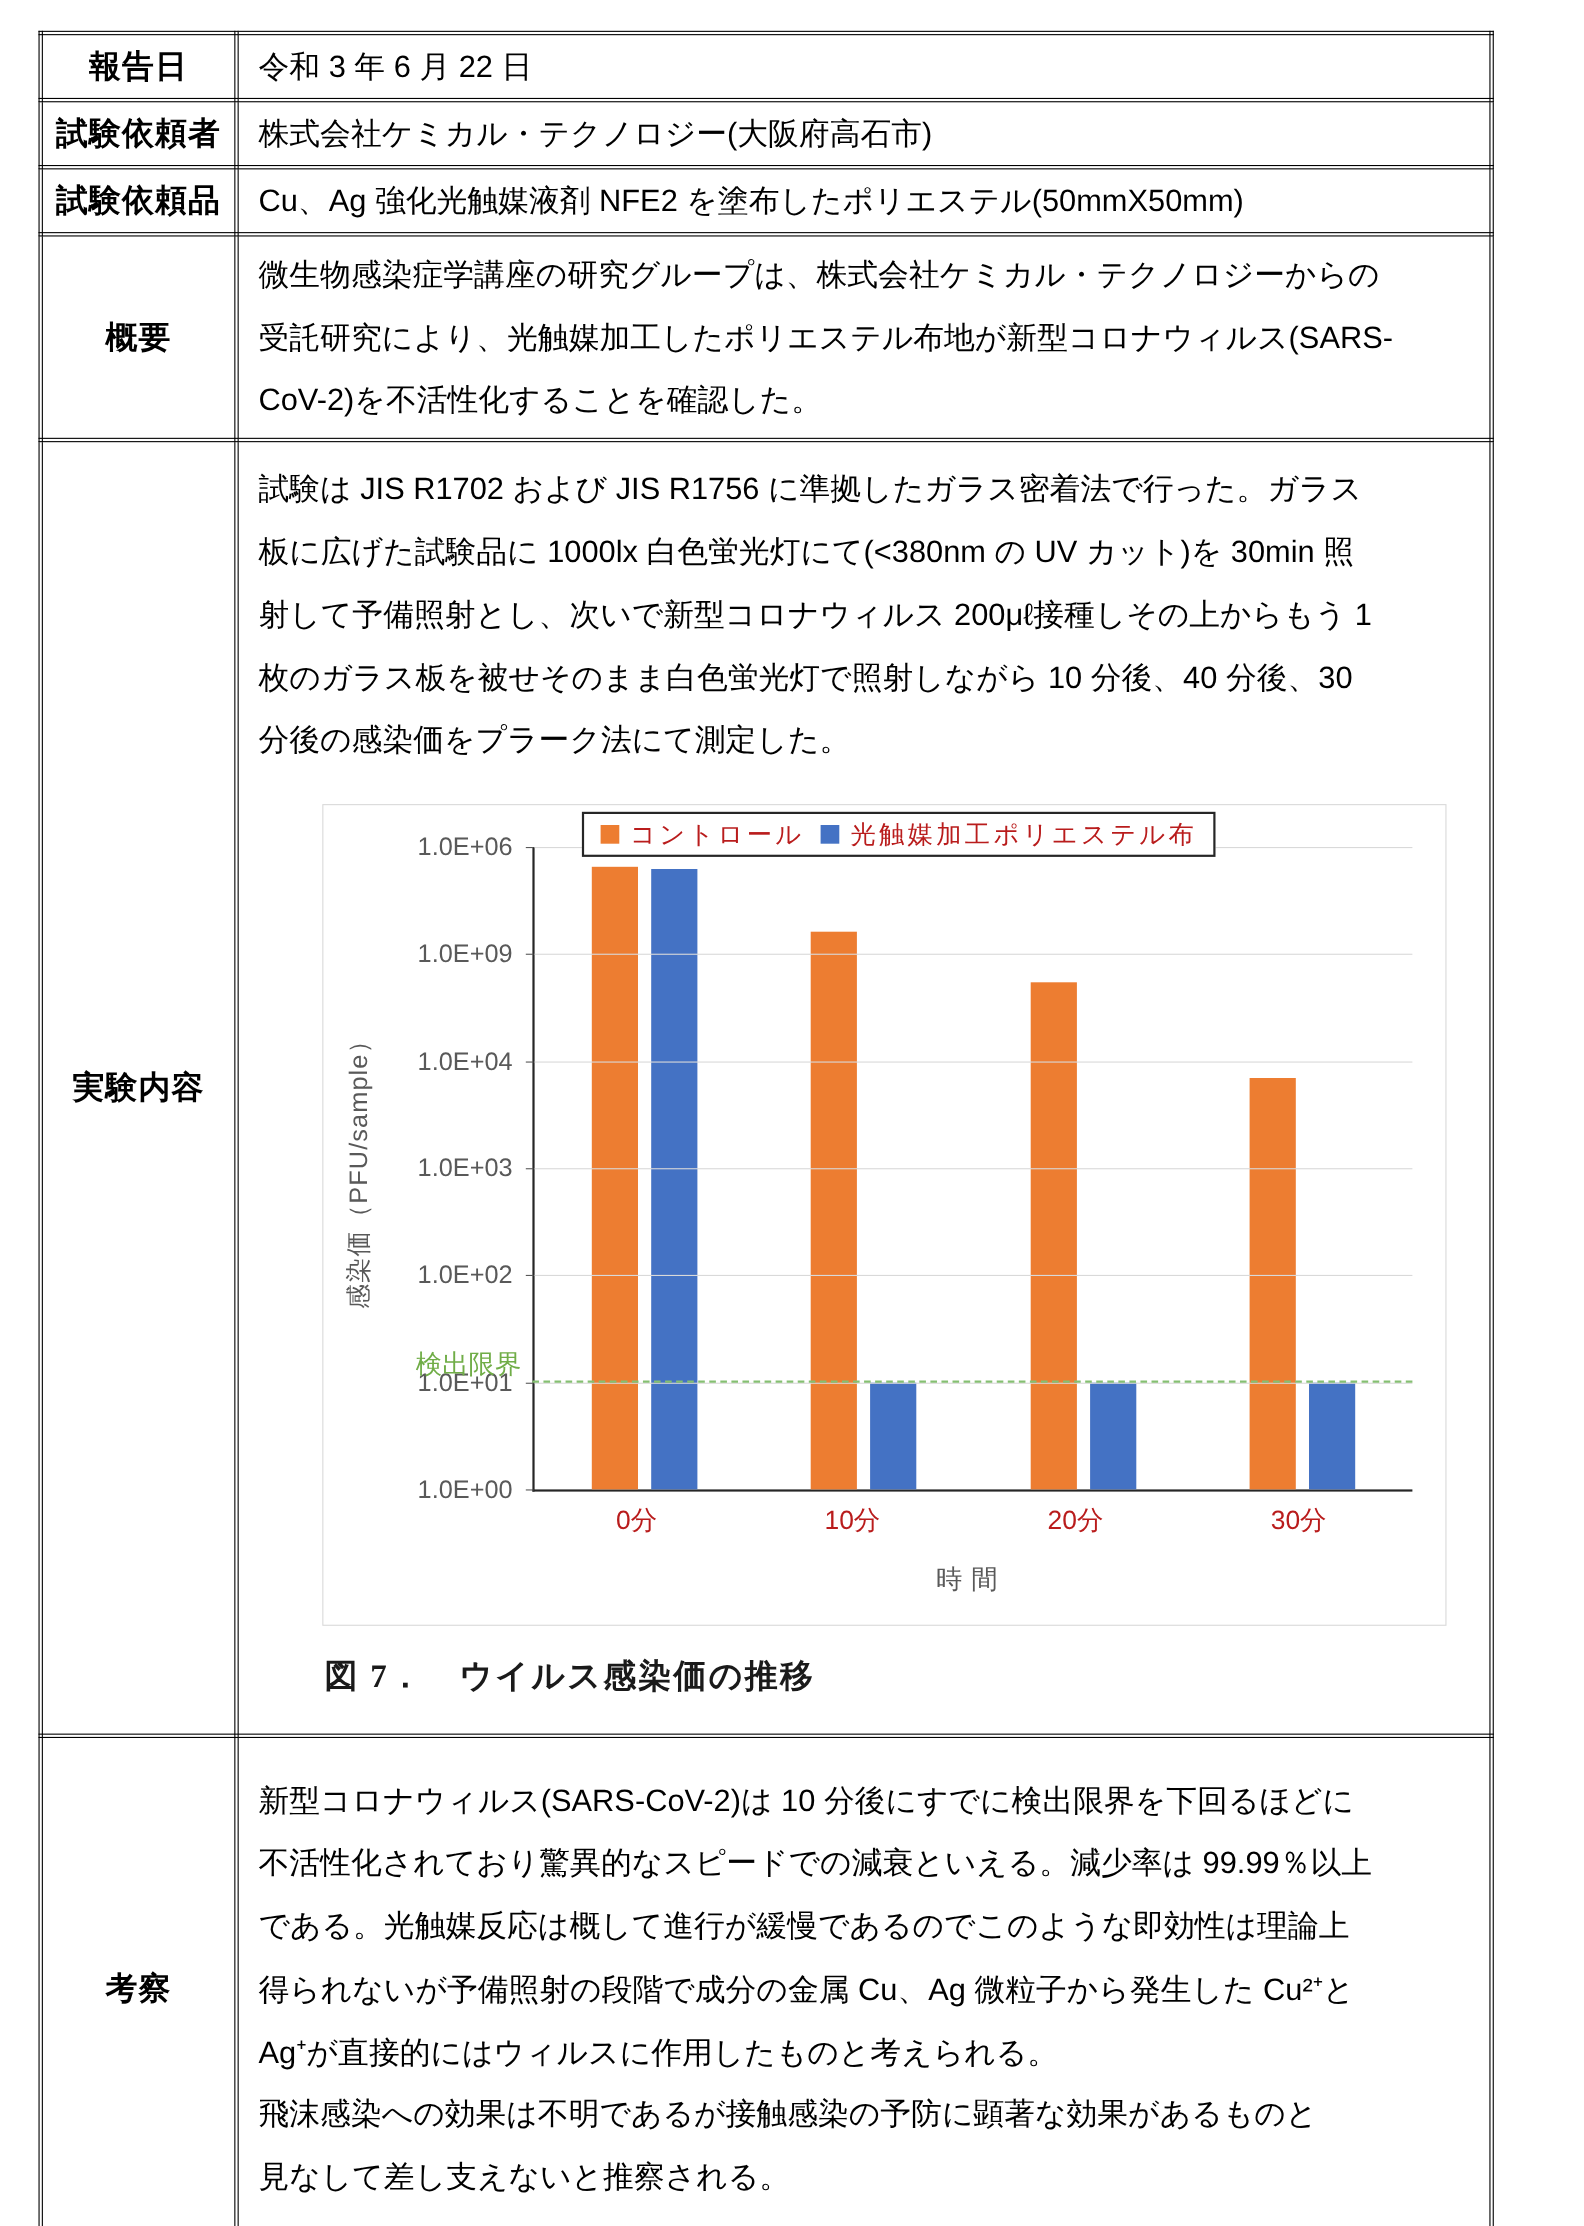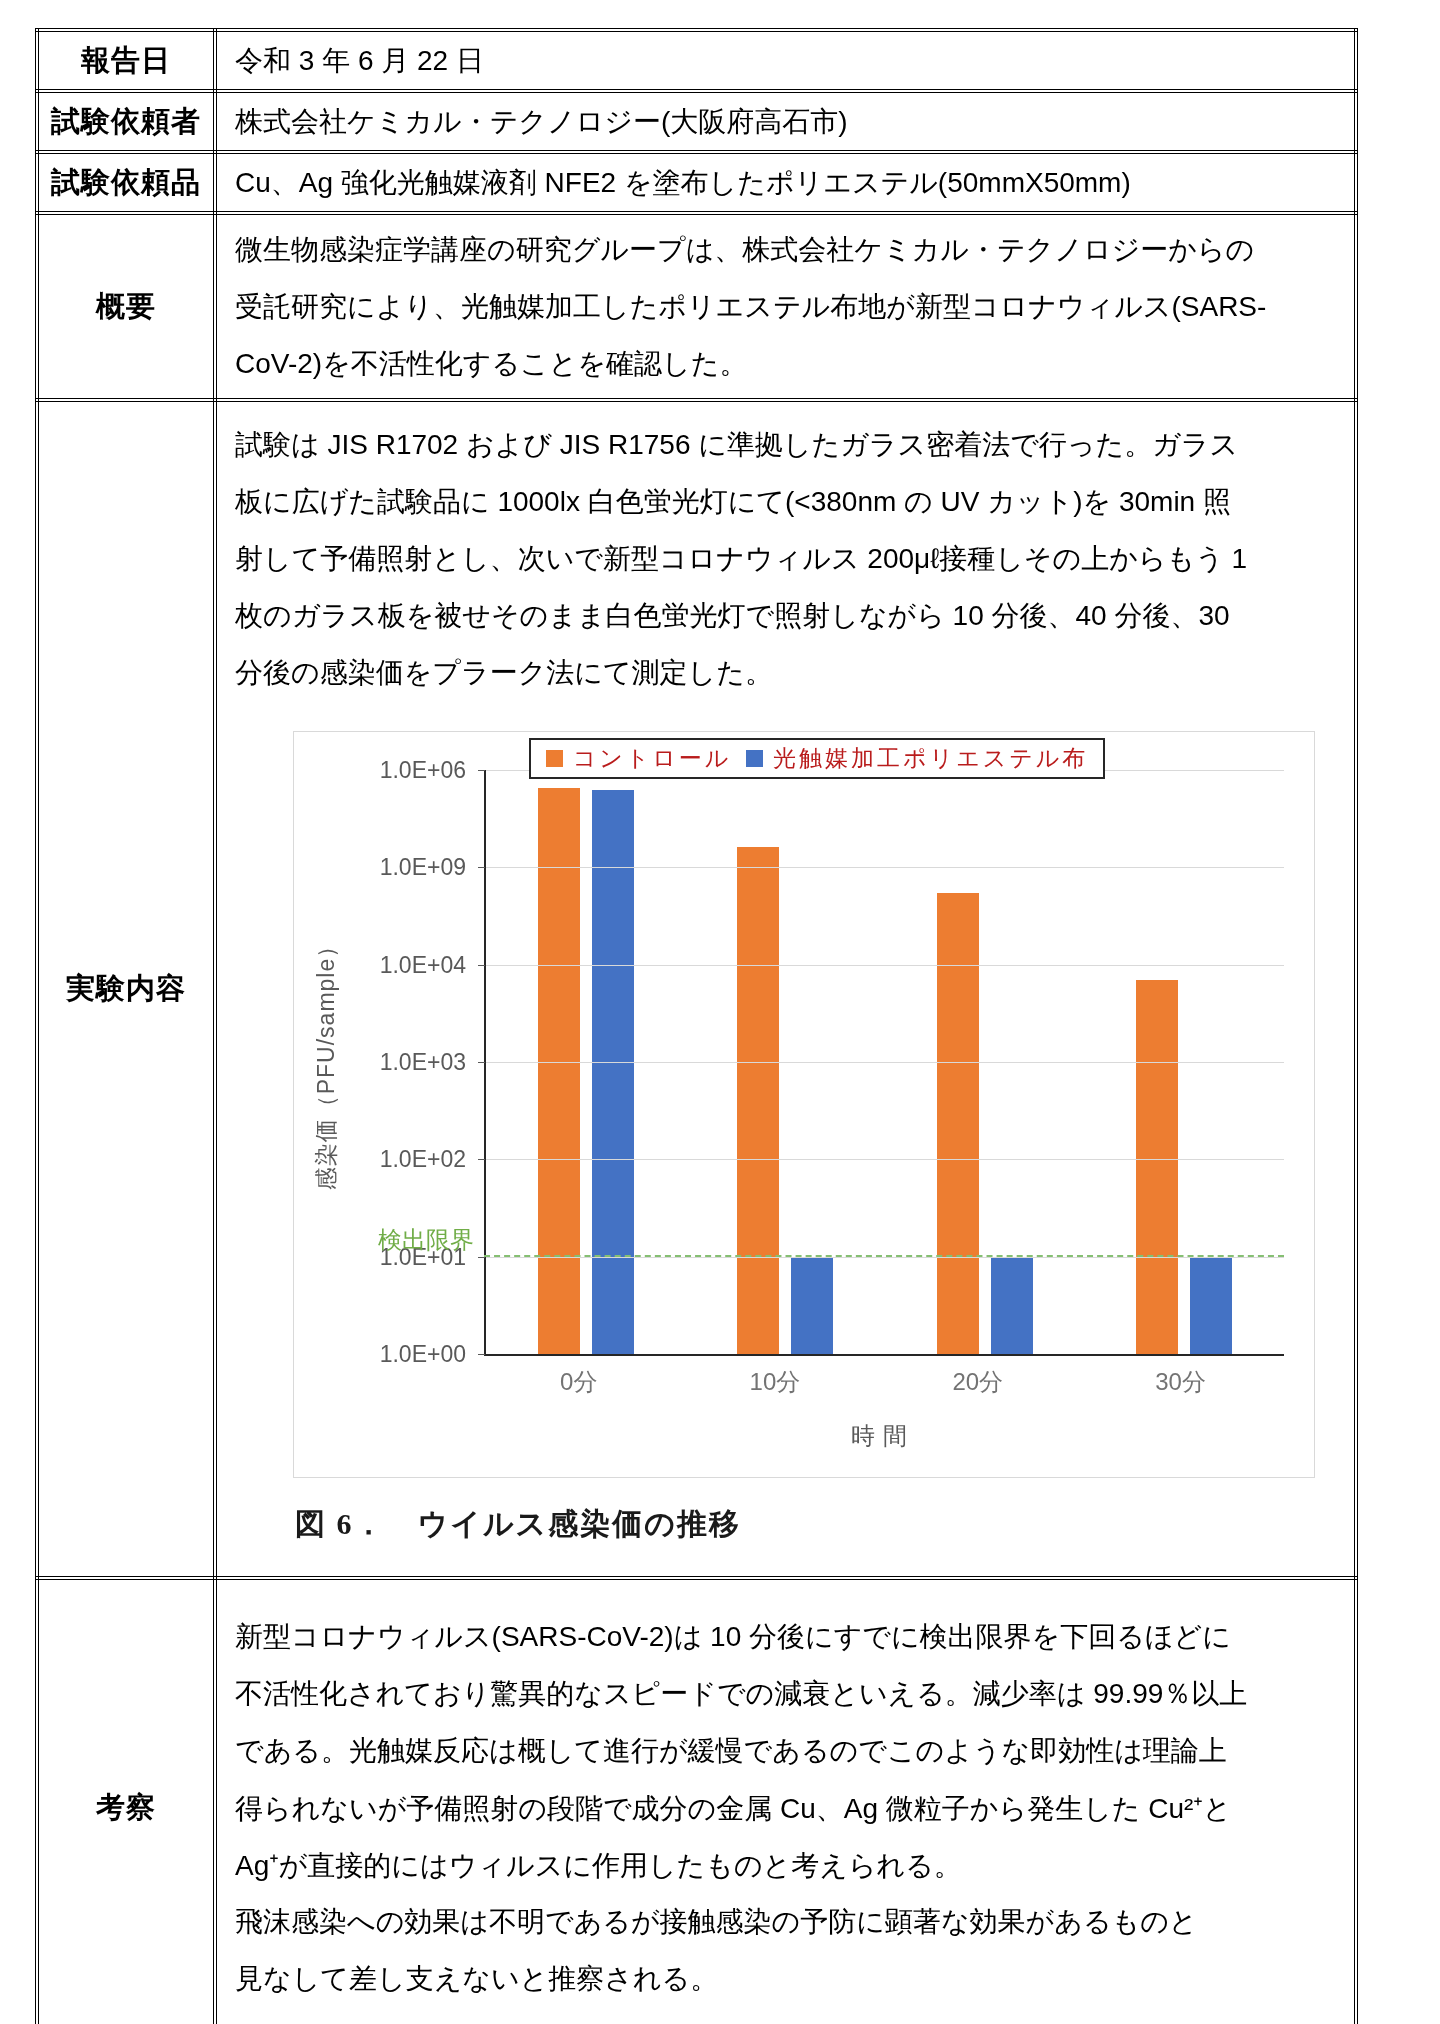--- a/index.html
+++ b/index.html
@@ -23,21 +23,21 @@
   #plot{position:absolute;left:190px;top:38px;width:798px;height:584px;border-left:2px solid #262626;border-bottom:2px solid #262626;}
   .gridline{position:absolute;left:0;width:100%;height:1px;background:#d9d9d9;}
   .ytick{position:absolute;left:0;width:172px;text-align:right;font-size:23px;color:#595959;transform:translateY(-50%);white-space:nowrap;}
   .ytickmark{position:absolute;left:184px;width:7px;height:1px;background:#595959;}
   #detect-line{position:absolute;left:-2px;width:calc(100% + 2px);border-top:2px dashed #85bf72;z-index:2;}
   #detect-label{position:absolute;left:0;width:180px;text-align:right;font-size:24px;color:#70AD47;white-space:nowrap;z-index:3;}
   #bars{position:absolute;left:0;bottom:0;width:100%;height:100%;display:flex;justify-content:space-around;align-items:flex-end;}
   .bar-group{display:flex;align-items:flex-end;gap:12px;height:100%;}
   .bar{width:42px;}
   #xlabels{position:absolute;left:190px;top:634px;width:798px;display:flex;justify-content:space-around;}
-  .xtick{font-size:24px;color:#737373;white-space:nowrap;}
+  .xtick{font-size:24px;color:#b91c1c;white-space:nowrap;}
   #y-title{position:absolute;left:32px;top:330px;transform:translate(-50%,-50%) rotate(-90deg);font-size:23px;color:#595959;white-space:nowrap;letter-spacing:1px;}
   #x-title{position:absolute;left:190px;top:688px;width:798px;text-align:center;font-size:24px;color:#595959;letter-spacing:8px;}
 
   #caption{margin:26px 0 0 60px;font-family:"Liberation Serif","DejaVu Serif",serif;font-weight:bold;font-size:30px;color:#1a1a1a;letter-spacing:2px;}
 </style>
 </head>
 <body>
 
 <div id="page">
   <table class="report">
@@ -133,21 +133,21 @@
               <div class="ytick" style="top: 330px;">1.0E+03</div>
               <div class="ytickmark" style="top: 330px;"></div>
               <div class="ytick" style="top: 427.333px;">1.0E+02</div>
               <div class="ytickmark" style="top: 427.333px;"></div>
               <div class="ytick" style="top: 524.667px;">1.0E+01</div>
               <div class="ytickmark" style="top: 524.667px;"></div>
               <div class="ytick" style="top: 622px;">1.0E+00</div>
               <div class="ytickmark" style="top: 622px;"></div>
             </div>
 
-        <div id="caption">図 6．　ウイルス感染価の推移</div>
+        <div id="caption">図 7．　ウイルス感染価の推移</div>
       </td>
     </tr>
     <tr>
       <td class="label-cell" style="height:453px;">考察</td>
       <td class="value-cell">
         <div class="tline">新型コロナウィルス(SARS-CoV-2)は 10 分後にすでに検出限界を下回るほどに</div>
         <div class="tline">不活性化されており驚異的なスピードでの減衰といえる。減少率は 99.99％以上</div>
         <div class="tline">である。光触媒反応は概して進行が緩慢であるのでこのような即効性は理論上</div>
         <div class="tline">得られないが予備照射の段階で成分の金属 Cu、Ag 微粒子から発生した Cu²⁺と</div>
         <div class="tline">Ag⁺が直接的にはウィルスに作用したものと考えられる。</div>

